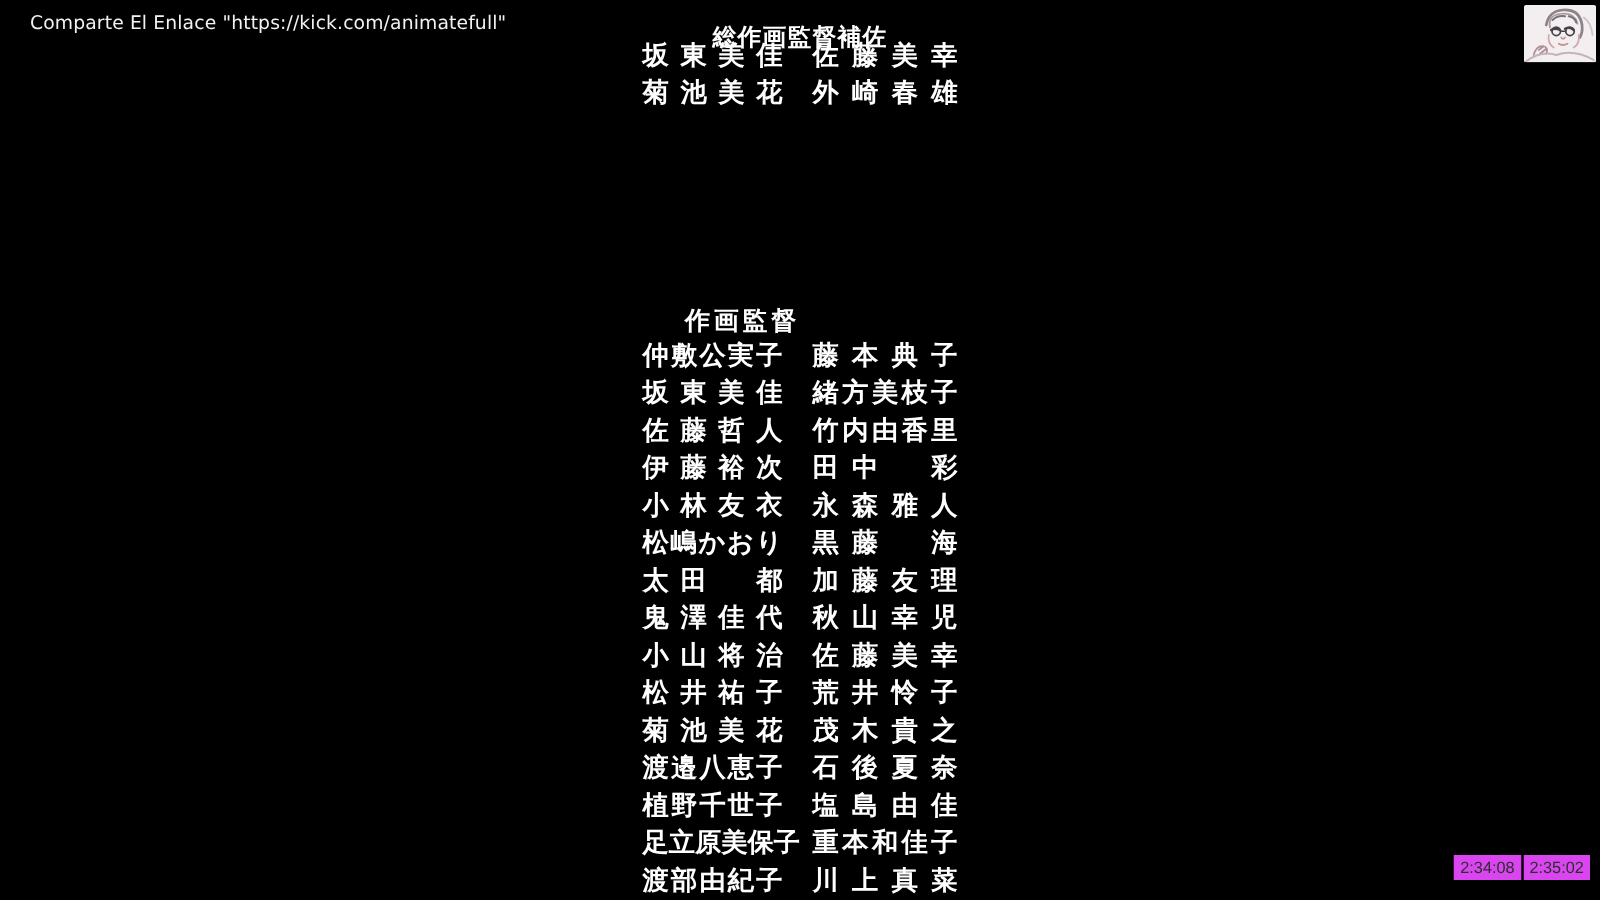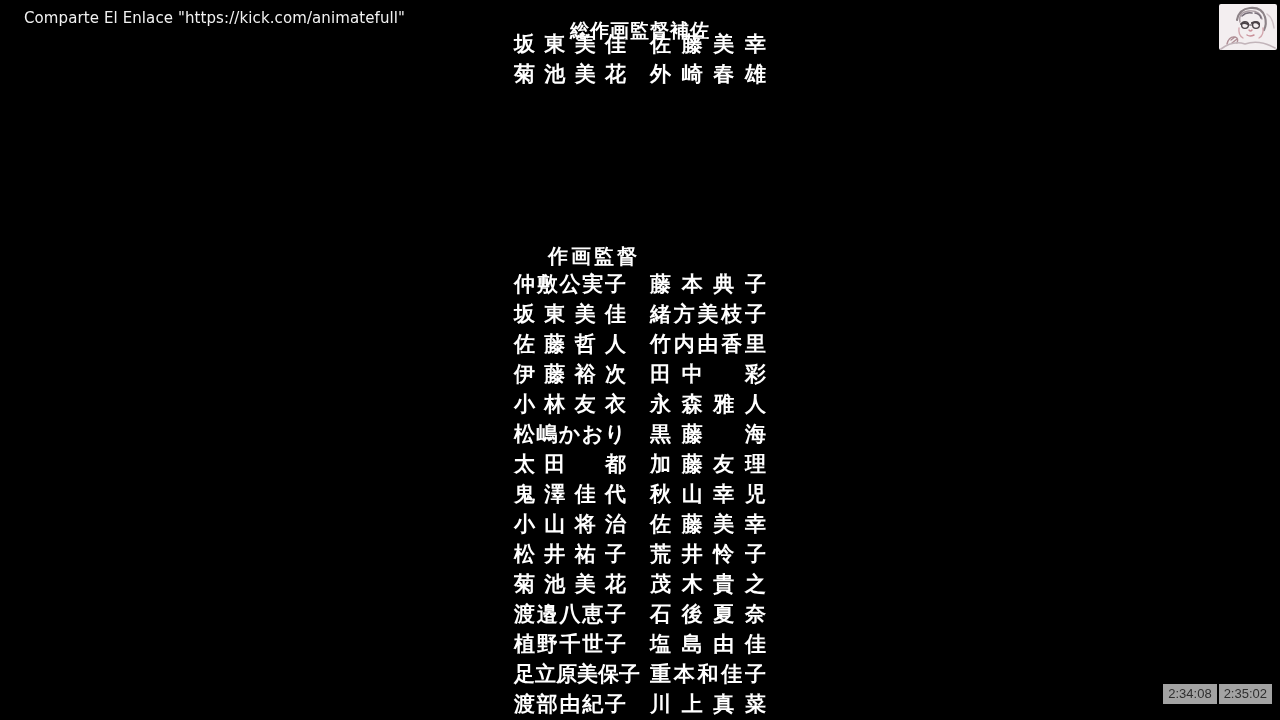--- a/index.html
+++ b/index.html
@@ -23,21 +23,21 @@
   .crow{position:relative;height:30px;}
   .cell{position:absolute;top:0;height:30px;line-height:28px;font-size:21px;}
   .c0{left:514px;width:112px;}
   .c1{left:650px;width:116px;}
   .spread{display:flex;justify-content:space-between;}
   
   #avatar{position:absolute;right:3px;top:4px;width:58px;height:46px;z-index:7;
           border-radius:2px;overflow:hidden;}
   
   #times{position:absolute;right:8px;bottom:16px;z-index:7;white-space:nowrap;}
-  .timebox{display:inline-block;background:#a3a3a3;color:#2e2e2e;
+  .timebox{display:inline-block;background:#d946ef;color:#2e2e2e;
            font-family:"Liberation Sans",sans-serif;font-size:13px;
            line-height:20px;padding:0 5px;text-align:right;}
   .timebox+.timebox{margin-left:2px;}
 </style>
 </head>
 <body>
 
 <div id="stage">
 
   <div id="sec1-header" class="jp">総作画監督補佐</div>

